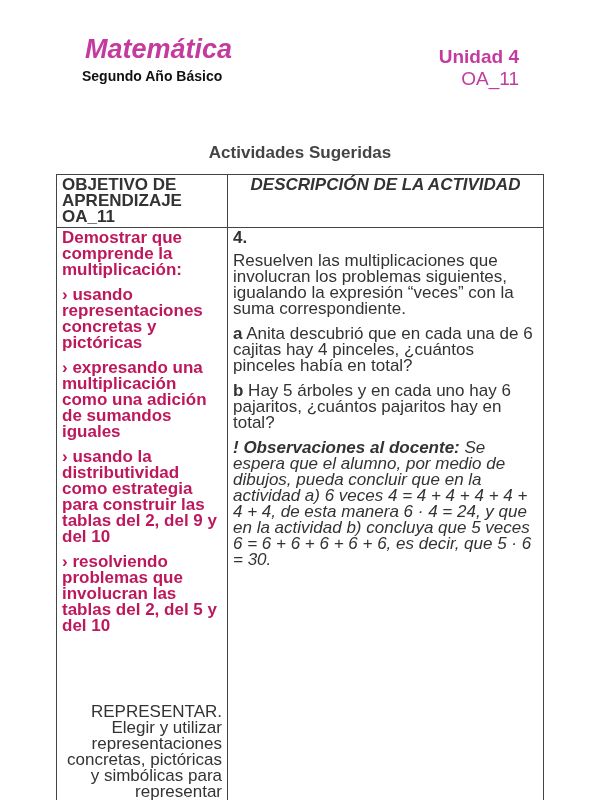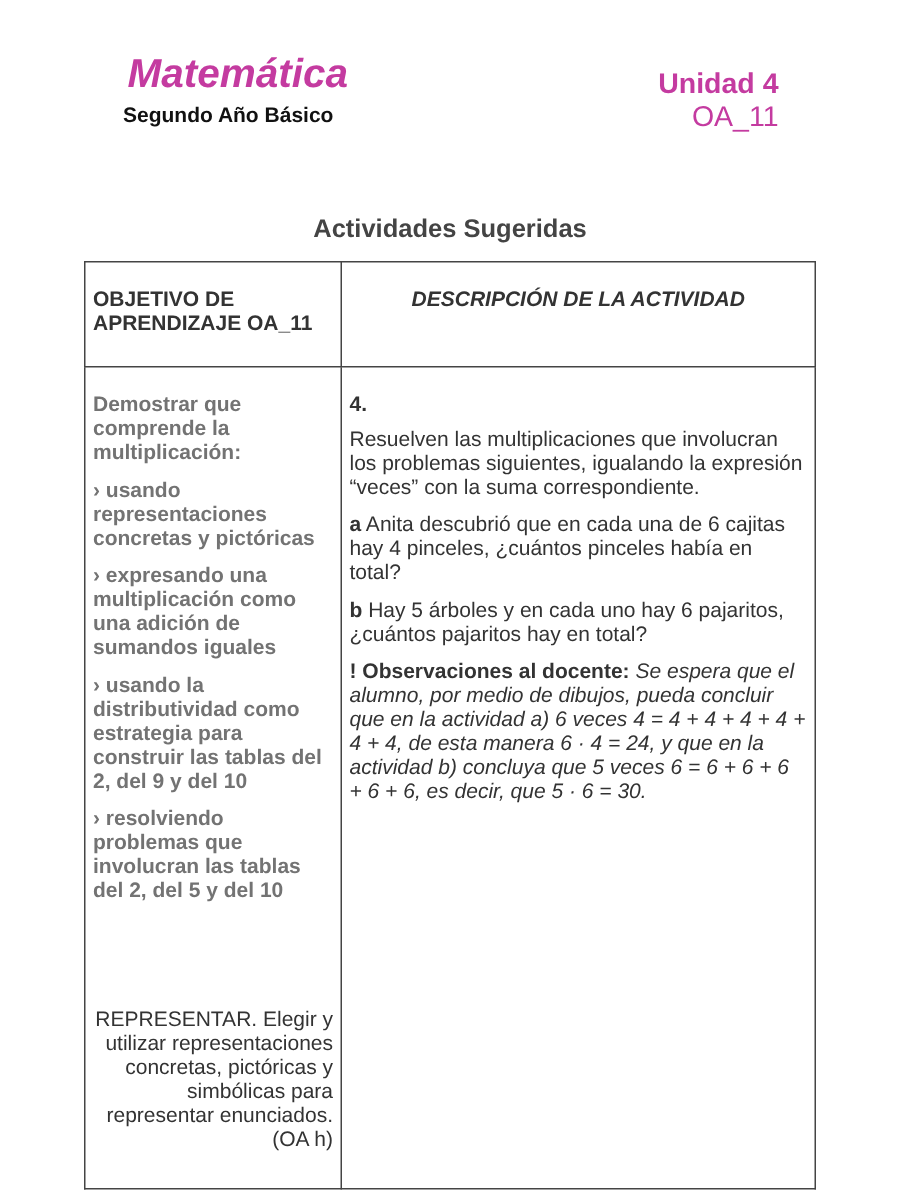--- a/index.html
+++ b/index.html
@@ -6,31 +6,31 @@
   body { width: 600px; height: 800px; position: relative; overflow: hidden;
          font-family: "Liberation Sans", sans-serif; color: #222; }
   .subject { position: absolute; left: 85px; top: 34px; font-size: 27px; font-weight: bold; color: #c43ba0; letter-spacing: 0px; font-style: italic; }
   .grade { position: absolute; left: 82px; top: 68px; font-size: 14px; font-weight: bold; color: #111; }
   .unit { position: absolute; right: 81px; top: 46px; font-size: 19px; font-weight: bold; color: #c43ba0; }
   .oa { position: absolute; right: 81px; top: 68px; font-size: 19px; font-weight: normal; color: #c43ba0; }
   .section-title { position: absolute; left: 0; width: 600px; top: 143px; text-align: center;
                    font-size: 17px; font-weight: bold; color: #444; }
   table { position: absolute; left: 56px; top: 174px; width: 488px; height: 537px;
           border-collapse: collapse; border: 1.5px solid #444; }
-  td { border: 1.2px solid #444; vertical-align: top; padding: 16px 5px; font-size: 14px; line-height: 16px; }
+  td { border: 1.2px solid #444; vertical-align: top; padding: 2px 5px; font-size: 17px; line-height: 16px; }
   .hdr td { height: 37px; font-weight: bold; color: #333; }
   .hdr .c2 { text-align: center; font-style: italic; }
   .c1 { width: 160px; }
-  .obj p { margin: 0 0 9px 0; font-weight: bold; color: #737373; }
+  .obj p { margin: 0 0 9px 0; font-weight: bold; color: #be185d; }
   .obj .plain { font-weight: normal; margin-top: 70px; color: #333; text-align: right; }
   .desc p { margin: 0 0 9px 0; color: #333; }
   .desc .num { font-weight: bold; margin-bottom: 7px; }
   .desc .obs { font-style: italic; }
   .desc b { font-style: normal; }
-  .desc .obs b { }
+  .desc .obs b { font-style: italic; }
 </style>
 </head>
 <body>
 
 <div class="subject">Matemática</div>
 <div class="grade">Segundo Año Básico</div>
 <div class="unit">Unidad 4</div>
 <div class="oa">OA_11</div>
 
 <div class="section-title">Actividades Sugeridas</div>

